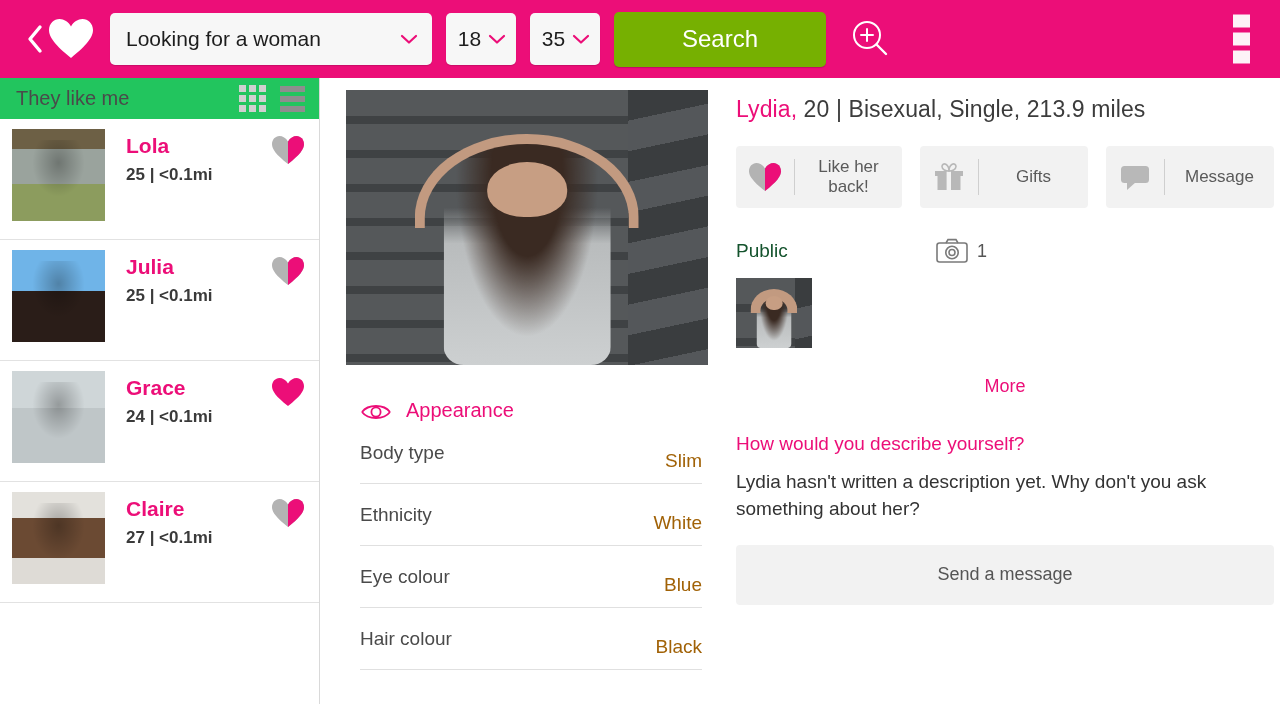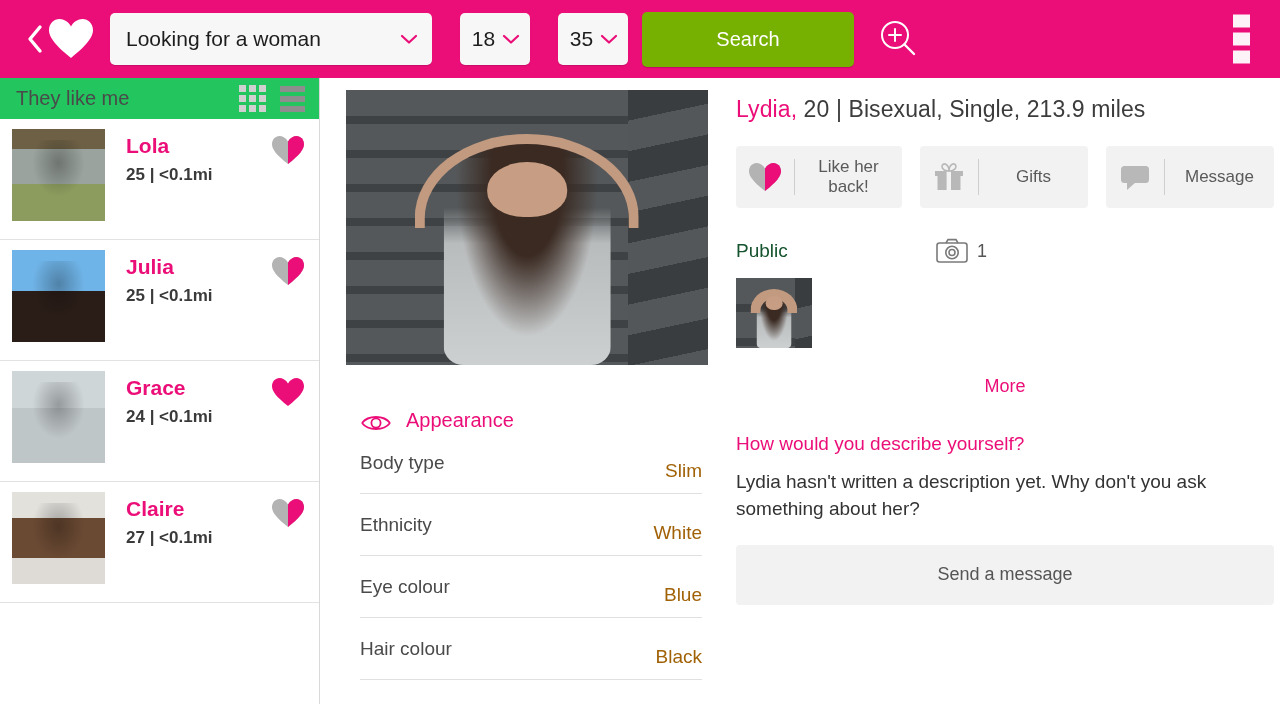--- a/index.html
+++ b/index.html
@@ -24,28 +24,28 @@
   .logo-heart { width: 48px; height: 44px; margin-left: 2px; flex:0 0 auto; display:flex; align-items:center;}
   .logo-heart svg { display:block; }
 
   .select-box {
     background:#f7f7f7; border-radius:5px; height:52px;
     display:flex; align-items:center; justify-content:space-between;
     padding: 0 14px 0 16px; cursor:pointer; box-shadow: 0 1px 1px rgba(0,0,0,.15);
   }
   .select-gender { width: 322px; margin-left: 14px; }
   .select-gender .sel-label { font-size: 21px; color:#1d1d1d; }
-  .select-age { width: 70px; margin-left: 28px; justify-content: center; }
+  .select-age { width: 70px; margin-left: 14px; justify-content: center; }
   .select-age .sel-label { font-size: 21px; color:#1d1d1d; margin-right: 7px; }
   .chev-down { width: 18px; height: 12px; flex:0 0 auto; }
 
   .search-btn {
     width: 212px; height: 55px; margin-left: 14px;
     background:#76b001; border:none; border-radius:5px;
-    color:#fff; font-size:20px; font-family:"Liberation Sans",sans-serif;
+    color:#fff; font-size:24px; font-family:"Liberation Sans",sans-serif;
     cursor:pointer; box-shadow: 0 1px 1px rgba(0,0,0,.18);
   }
   .zoom-icon { margin-left: 22px; width: 44px; height:44px; cursor:pointer; }
   .overflow-menu {
     position:absolute; right: 30px; top:50%; transform: translateY(-50%);
     display:flex; flex-direction:column; gap:5px; cursor:pointer;
   }
   .overflow-menu i { display:block; width:17px; height:13px; background:#fdf2f7; }
 
   
@@ -76,21 +76,21 @@
   .person-sub { font-size: 17px; color:#3a3a3a; font-weight:bold; margin-top:6px; }
   .heart-badge { position:absolute; right:14px; top:16px; width:34px; height:30px; }
 
   
   .main { flex:1; display:flex; height:100%; overflow:hidden; }
   .col-left { width: 390px; padding: 12px 0 0 26px; }
   .col-right { flex:1; padding: 18px 28px 0 28px; }
 
   .hero-photo { width: 362px; height: 275px; background:#4a4d4f; overflow:hidden; position:relative; }
 
-  .section-head { display:flex; align-items:flex-end; gap:14px; margin: 44px 0 0 14px; }
+  .section-head { display:flex; align-items:center; gap:14px; margin: 34px 0 0 14px; }
   .section-head .sec-title { font-size:20px; color:#ec0e78; }
 
   .attr-row {
     display:flex; justify-content:space-between; align-items:center;
     height: 62px; border-bottom:1px solid #e0e0e0; margin: 0 6px 0 14px;
     font-size:19px; color:#4a4a4a;
   }
   .attr-val { color:#a16207;margin-top:17px; }
 
   .profile-title { font-size:23px; color:#3c3c3c; letter-spacing:.1px; }

